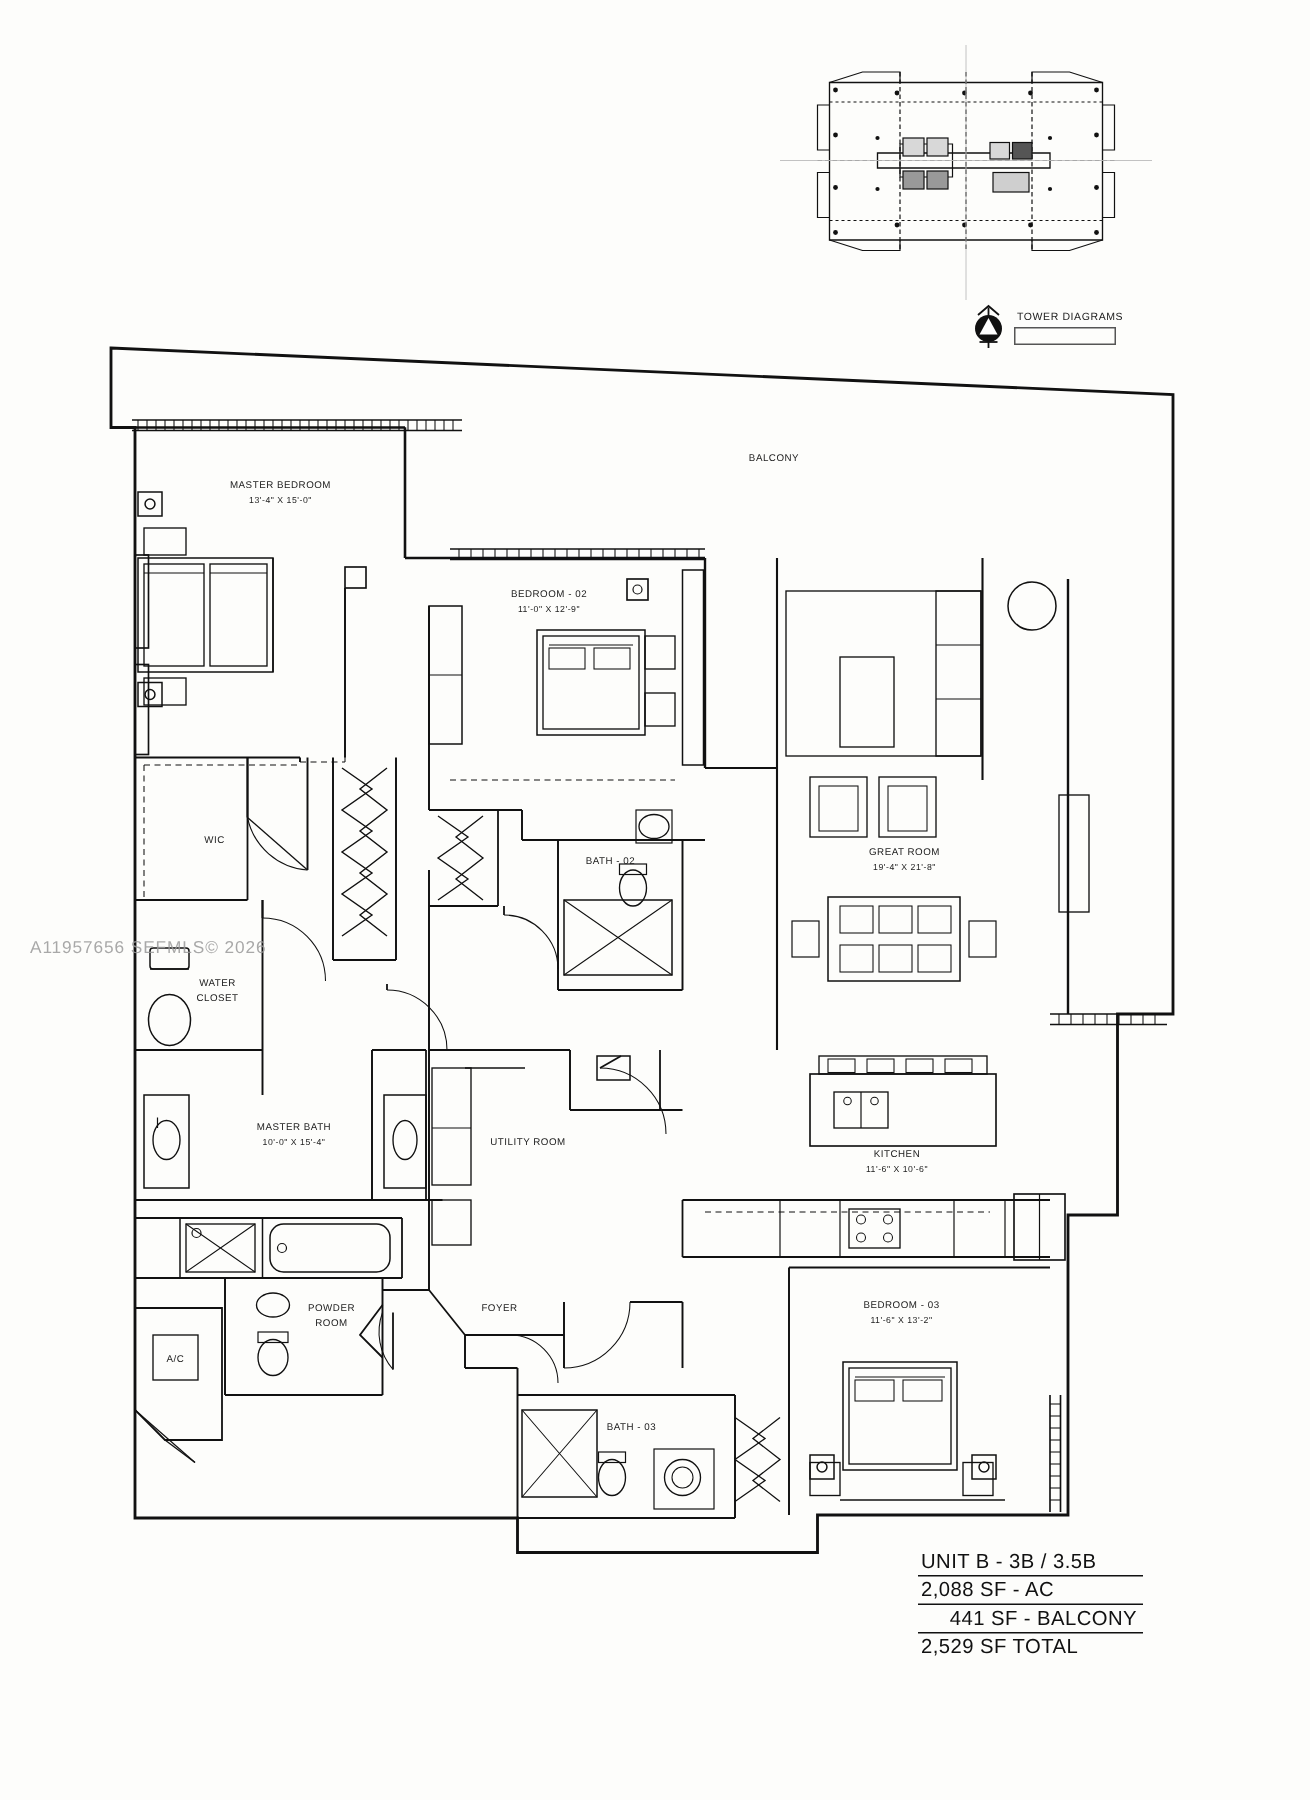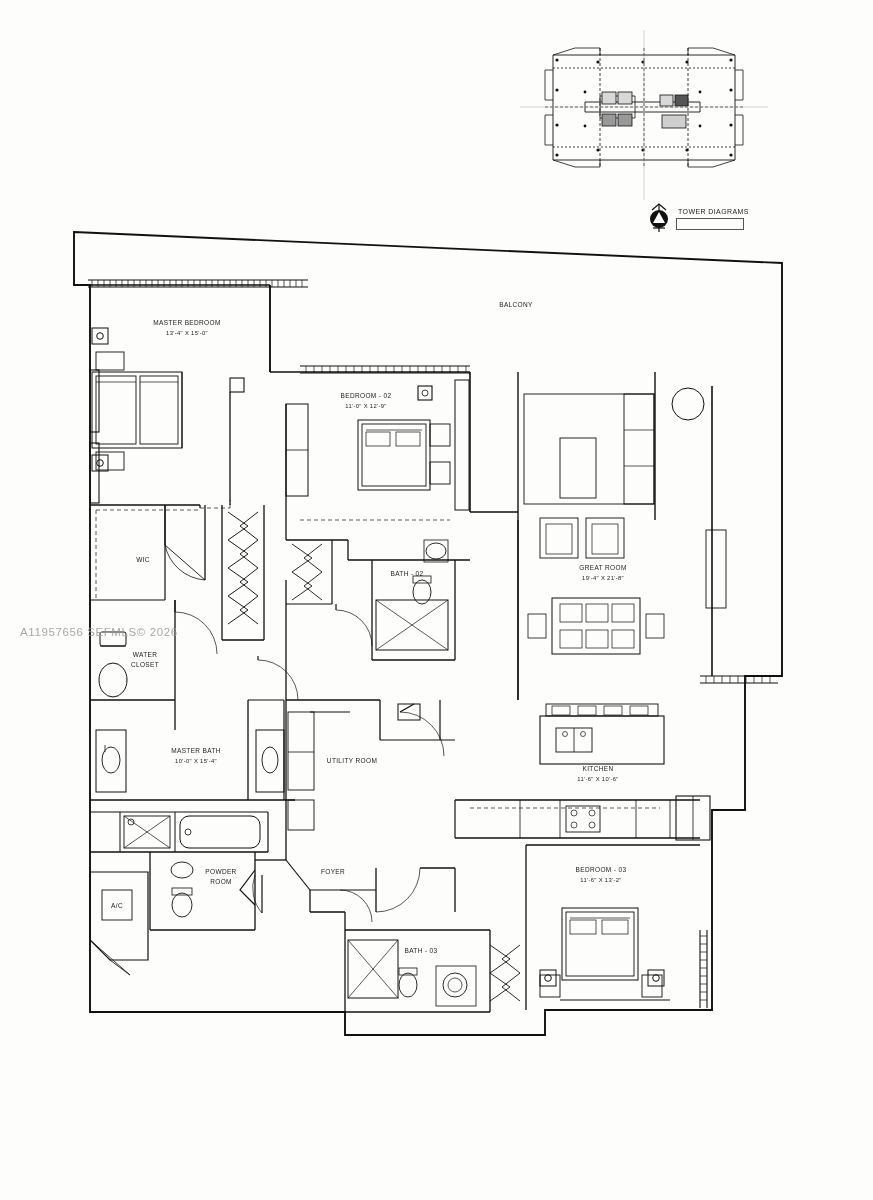--- a/index.html
+++ b/index.html
@@ -551,14 +551,20 @@
       <text class="lbl" x="333" y="874">FOYER</text>
       <text class="lbl" x="117" y="908">A/C</text>
     </g>
   </svg>
 
   <div class="towerlabel">TOWER DIAGRAMS</div>
   <div class="towerbox"></div>
 
   <div class="wm">A11957656  SEFMLS© 2026</div>
 
+  <div class="legend">
+    <div class="l1">UNIT B - 3B / 3.5B</div>
+    <div class="l2">2,088 SF - AC</div>
+    <div class="l3">441 SF - BALCONY</div>
+    <div class="l4">2,529 SF TOTAL</div>
+  </div>
 
 </div>
 
 </body></html>

